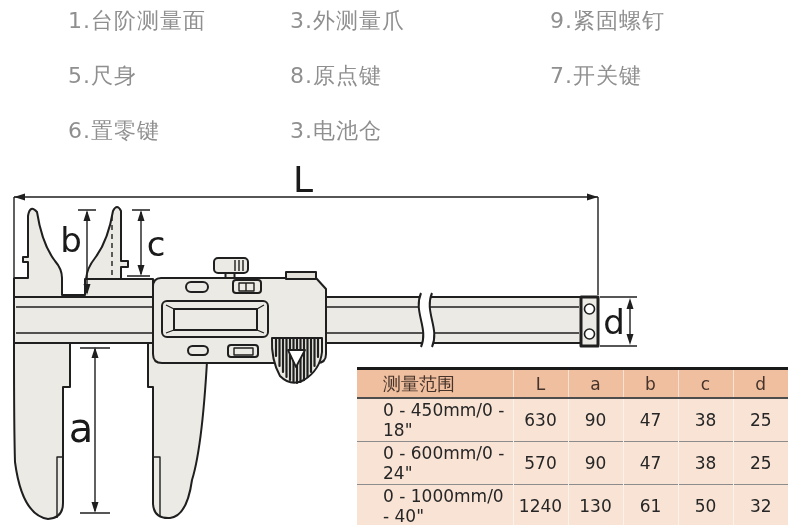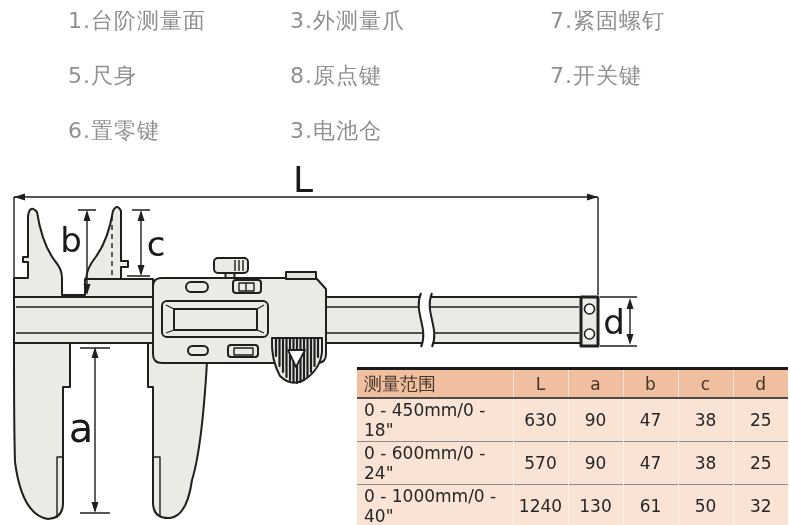--- a/index.html
+++ b/index.html
@@ -24,33 +24,33 @@
     border-top:3px solid #1a1a1a;border-bottom:3px solid #1a1a1a;
     font-size:17px;color:#262626;
   }
   .spec col.c0{width:156px;}
   .spec th{
     background:#efbf9f;color:#46332a;font-weight:normal;
     height:25px;border-bottom:2px solid #4d4d4d;
   }
   .spec td{background:#f8e3d5;height:28px;}
   .spec tr + tr td{border-top:1px solid #8c8c8c;}
-  .spec th.range,.spec td.range{text-align:left;padding-left:7px;}
+  .spec th.range,.spec td.range{text-align:left;padding-left:26px;}
   .spec th.num,.spec td.num{text-align:center;border-left:1px solid rgba(255,255,255,.55);}
   .spec th.range{font-size:18px;}
 </style>
 </head>
 <body>
 
 <div class="canvas">
 
   <div class="legend">
     <span>1.台阶测量面</span>
     <span>3.外测量爪</span>
-    <span>7.紧固螺钉</span>
+    <span>9.紧固螺钉</span>
     <span>5.尺身</span>
     <span>8.原点键</span>
     <span>7.开关键</span>
     <span>6.置零键</span>
     <span>3.电池仓</span>
   </div>
 
   <svg class="diagram" viewBox="0 0 790 525">
     <g fill="#eceae4" stroke="#1f1f1f" stroke-width="2" stroke-linejoin="round">
 

